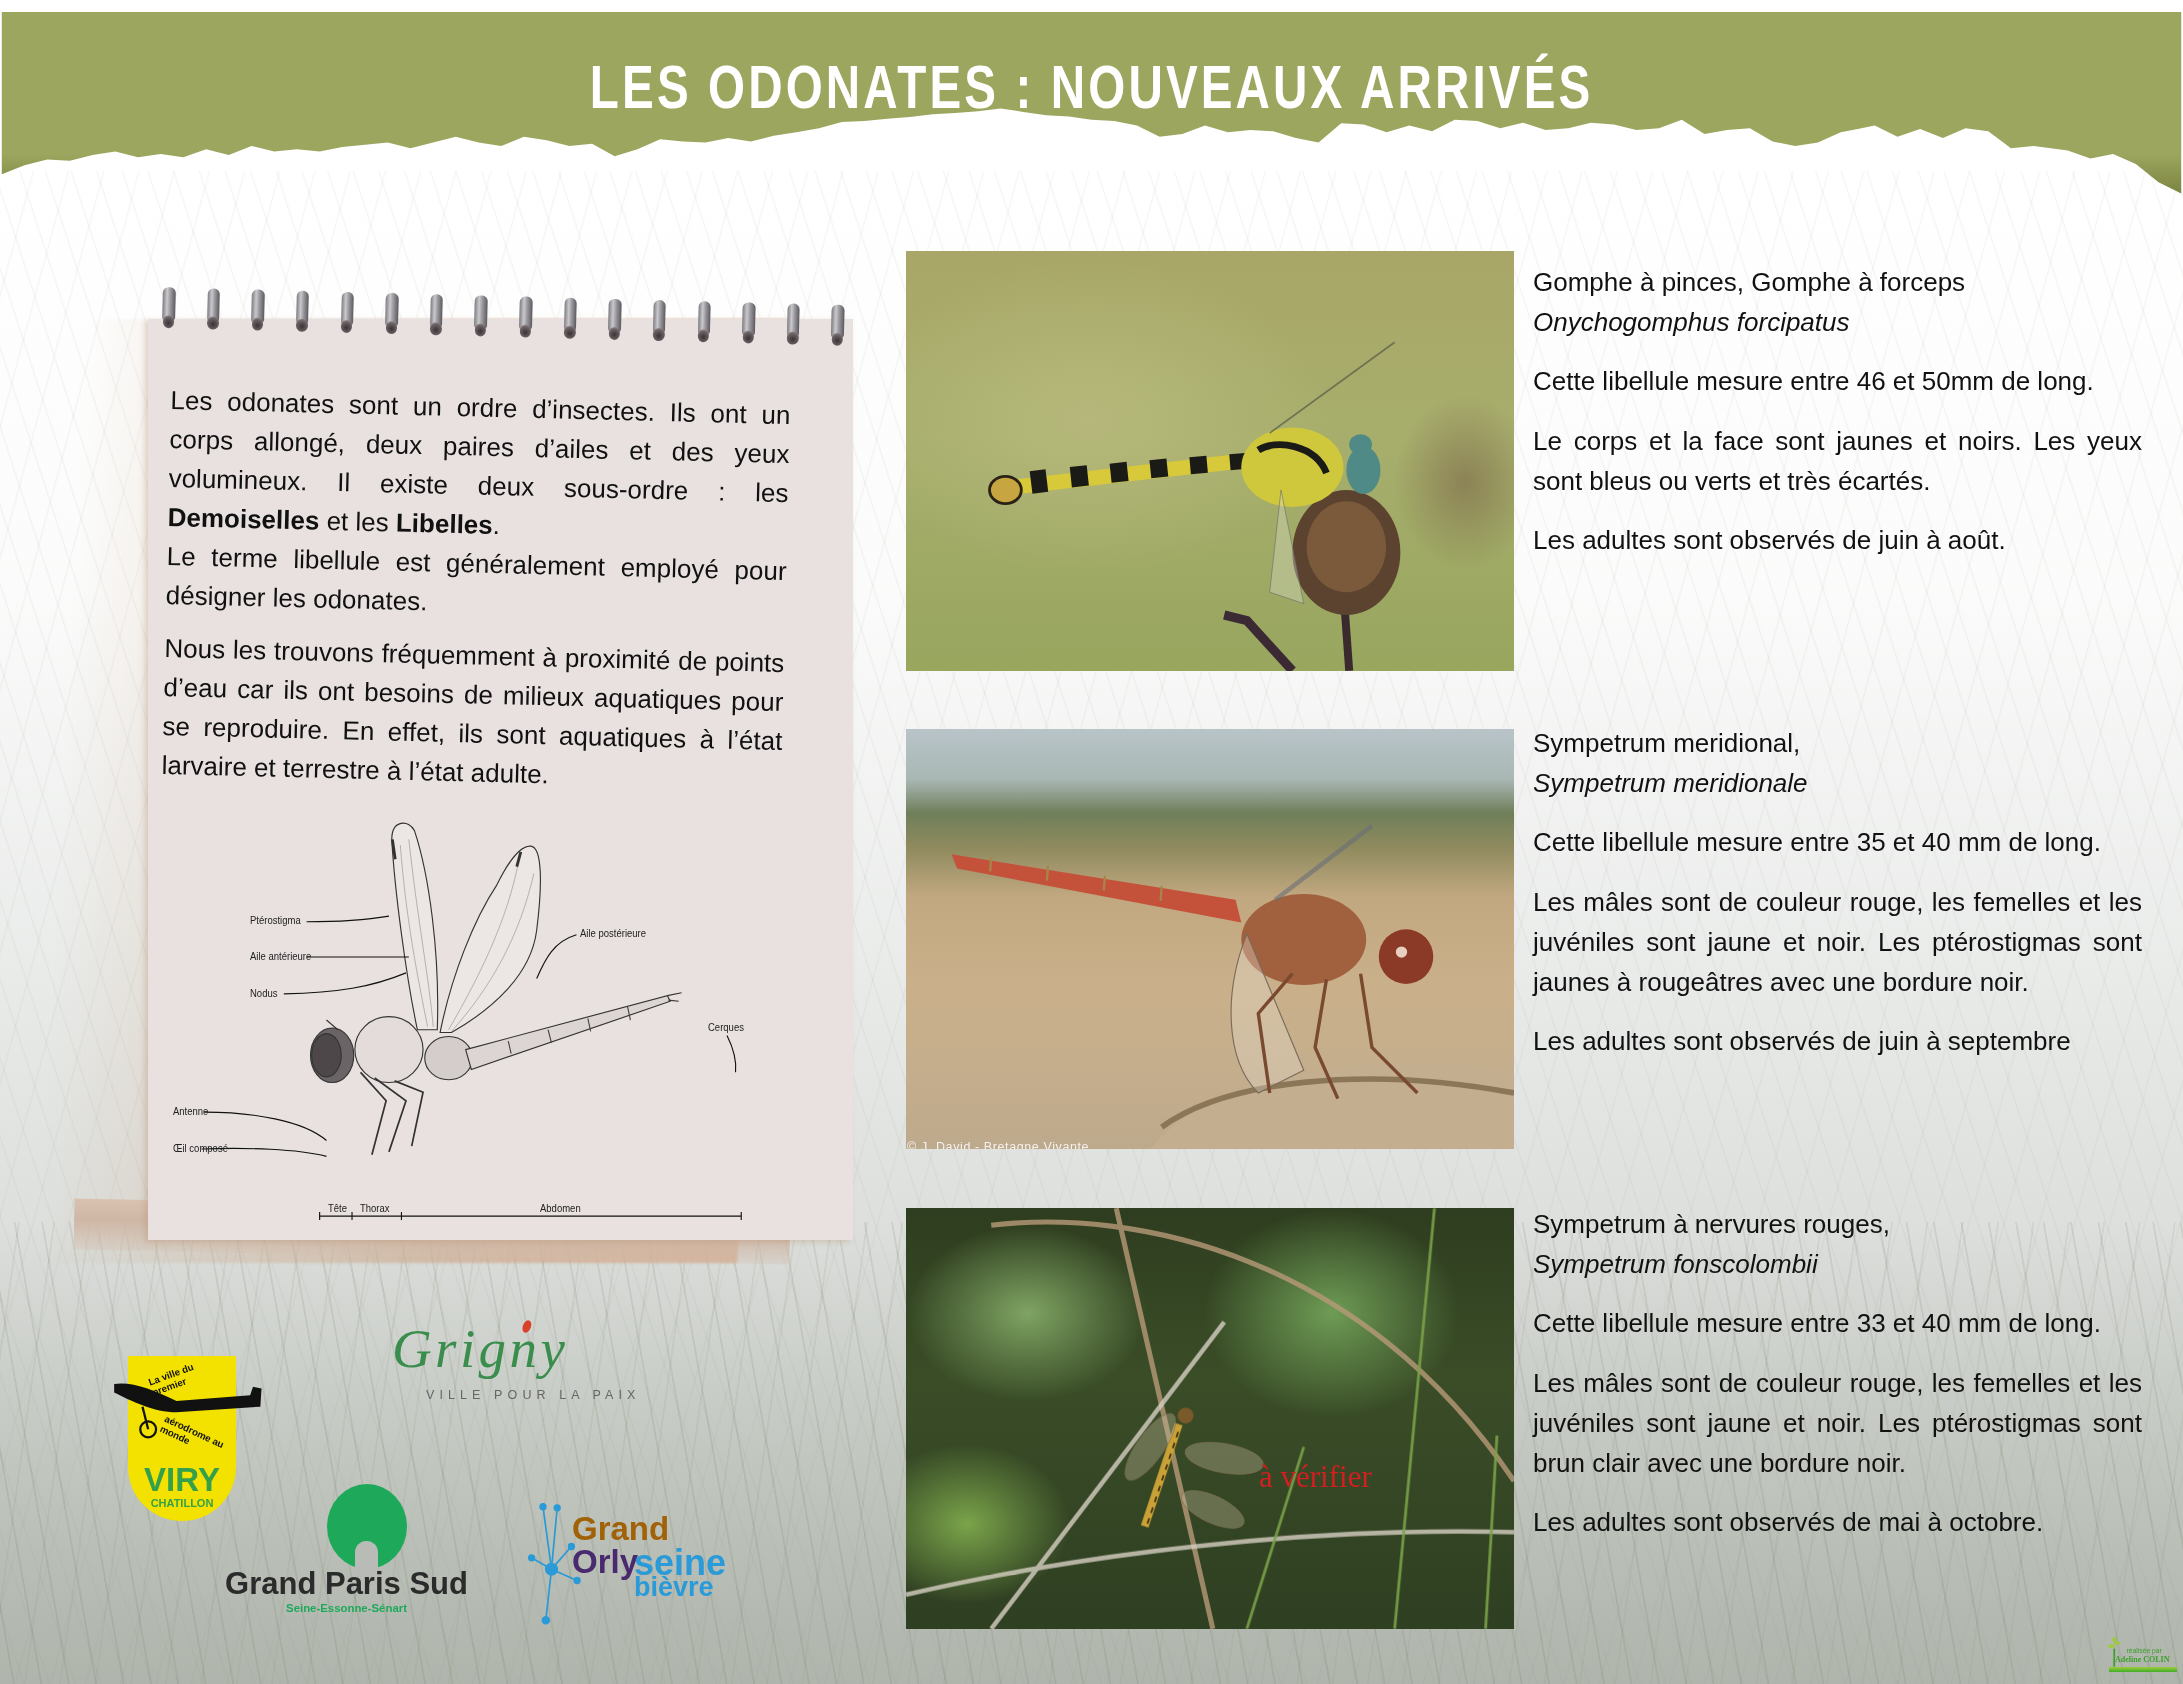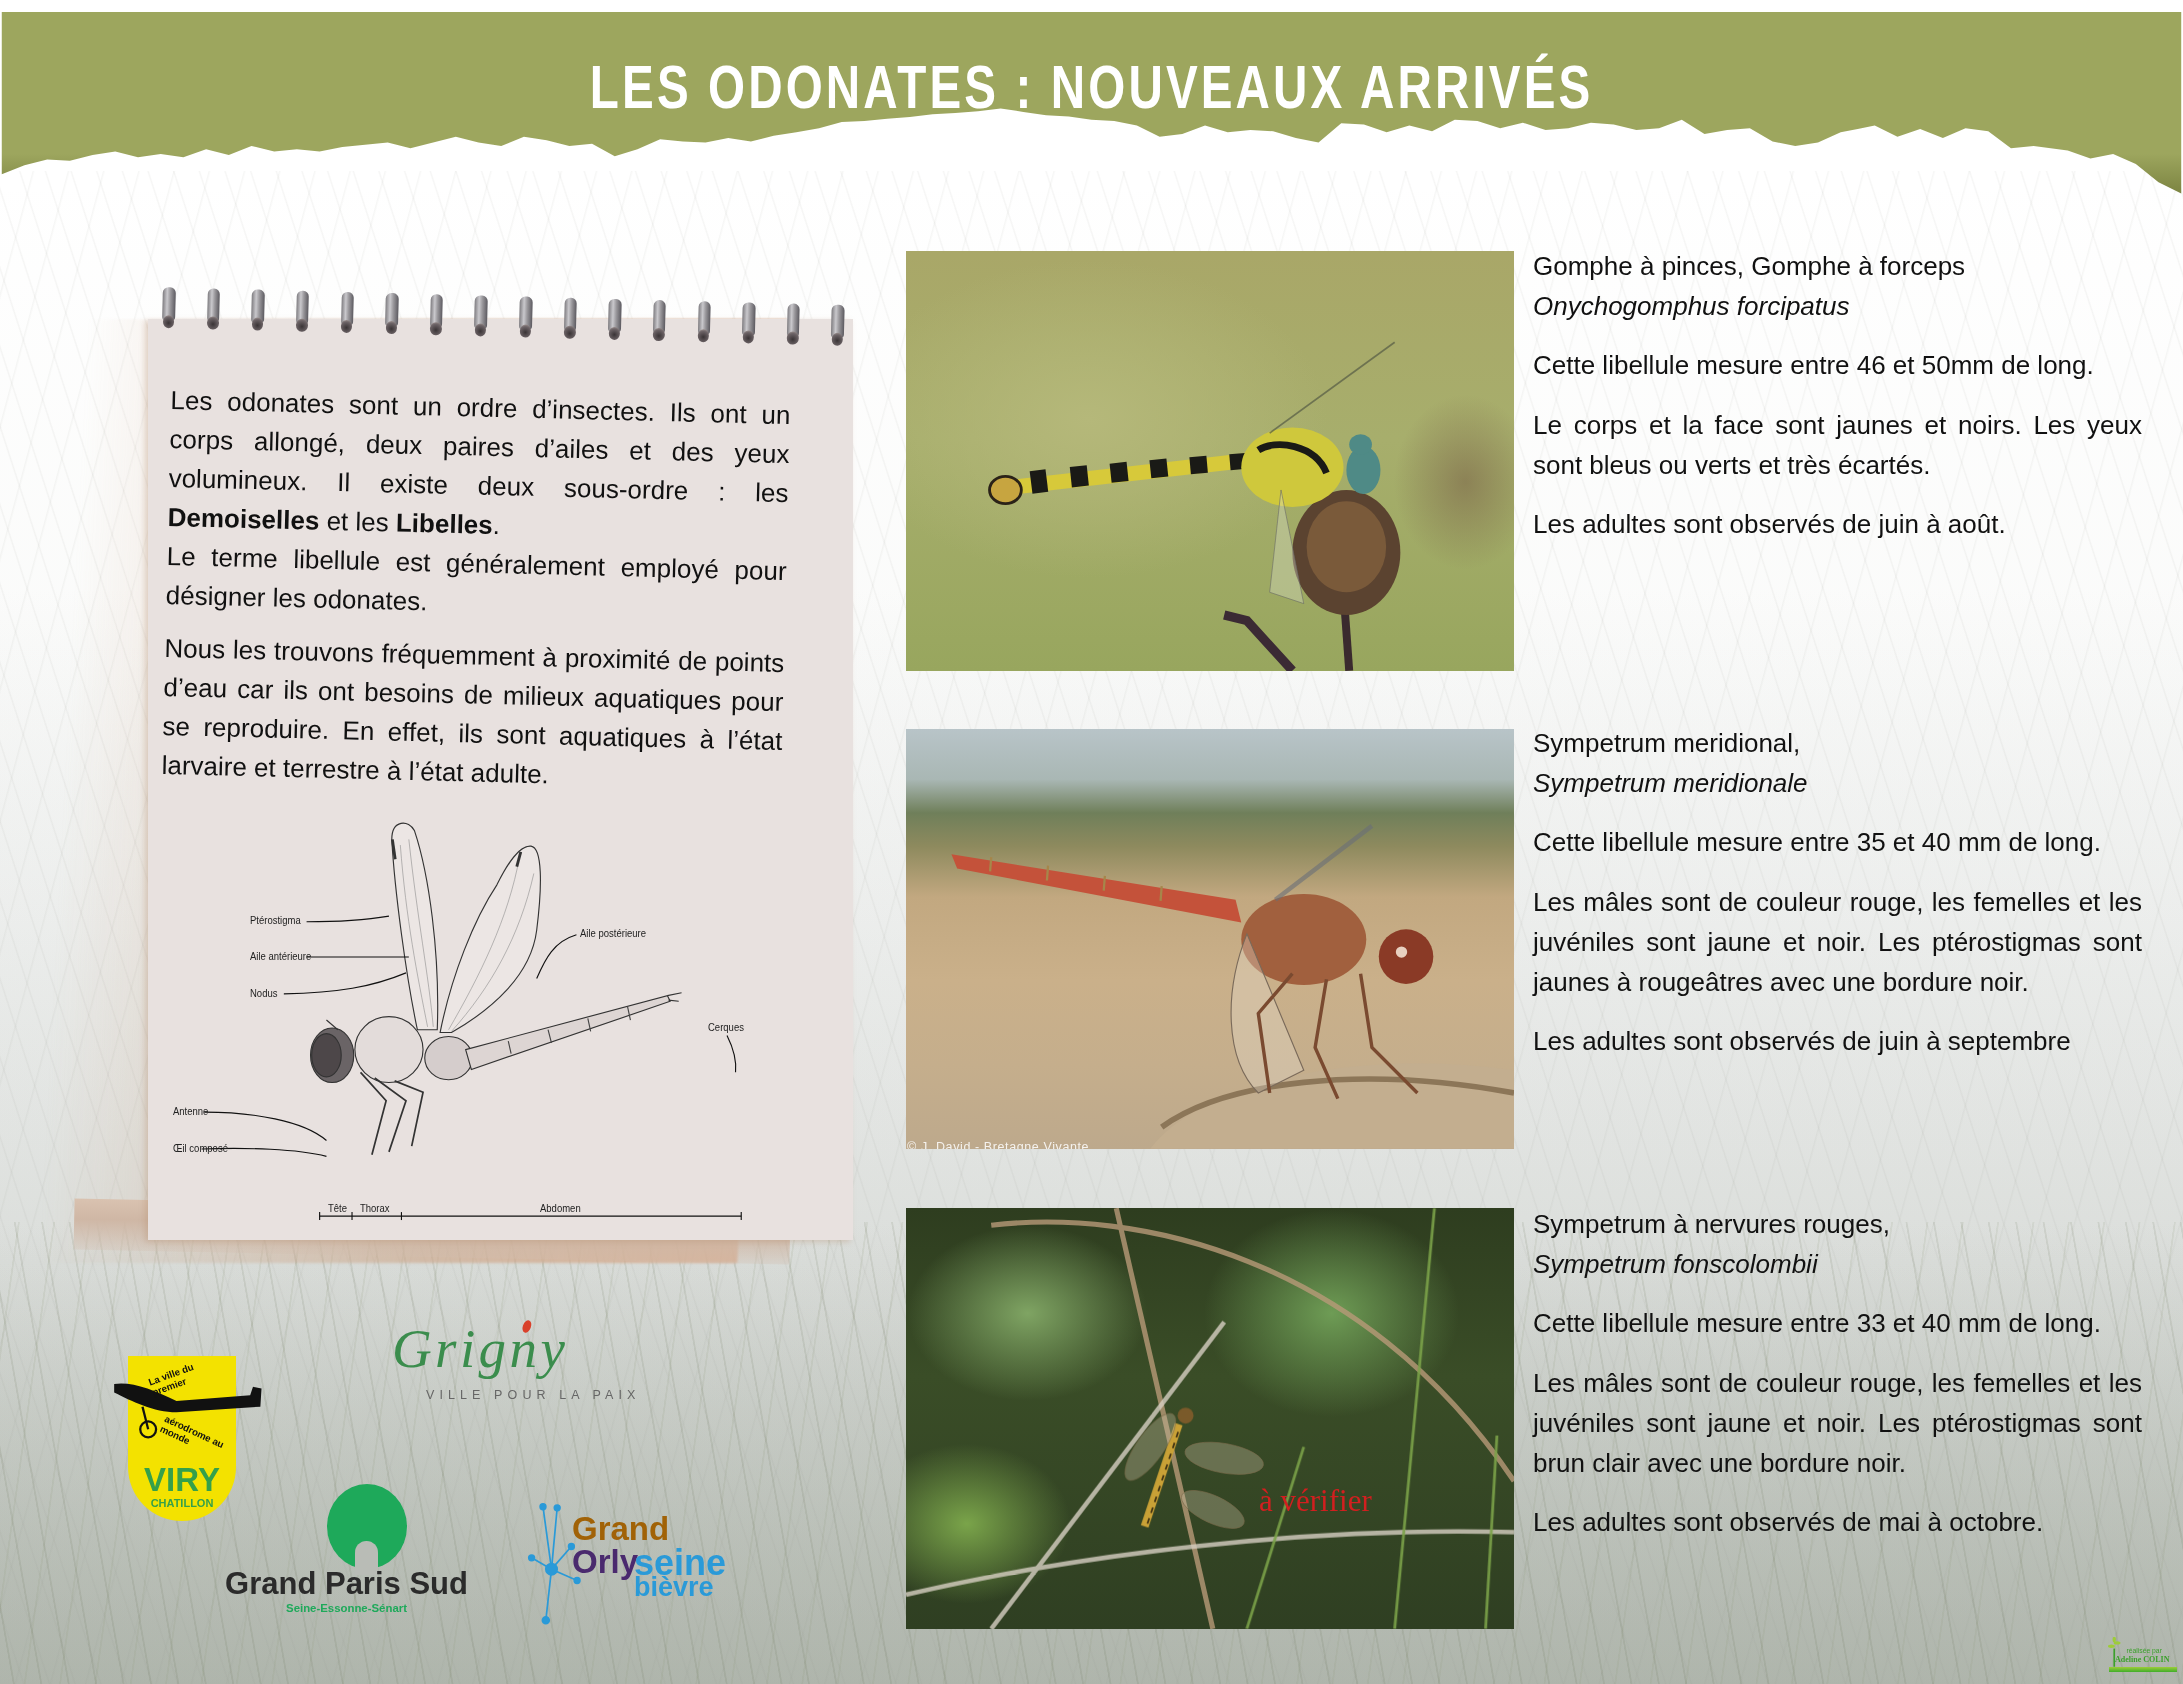--- a/index.html
+++ b/index.html
@@ -119,33 +119,33 @@
       radial-gradient(ellipse 148px 114px at 10% 75%, #7aa44a 0%, rgba(122,164,74,0) 70%),
       linear-gradient(180deg, #2e3d1f 0%, #3a4d27 40%, #2f3f22 100%);
   }
   .photo svg { position: absolute; left: 0; top: 0; }
   .photo-credit {
     position: absolute; left: 1.1px; bottom: -4.5px; font-size: 12.5px; color: rgba(255,255,255,0.85);
     font-family: "Liberation Sans", "DejaVu Sans", sans-serif; letter-spacing: 0.6px;
   }
   .verify-note {
     position: absolute; left: 353px; top: 251px; color: #d21f1f;
-    font-family: "Liberation Serif", "DejaVu Serif", serif; font-size: 31px; margin-top: 24px;
+    font-family: "Liberation Serif", "DejaVu Serif", serif; font-size: 31px;
   }
 
   
   .species {
     position: absolute; left: 1533px; width: 609px;
     font-family: "Liberation Sans", "DejaVu Sans", sans-serif;
     font-size: 26px; line-height: 40px; color: #111;
   }
   .species .common { display: block; }
   .species .latin { display: block; font-style: italic; }
   .species p { text-align: justify; margin-top: 19.3px; }
-  .species-1 { top: 246px; }
+  .species-1 { top: 262px; }
   .species-2 { top: 723px; }
   .species-3 { top: 1204px; }
 
   
   .logo { position: absolute; }
   .logo-viry { left: 108px; top: 1356px; width: 171px; height: 165px; }
   .viry-shield {
     position: absolute; left: 20px; top: 0; width: 108px; height: 165px;
     background: #f3e200; border-radius: 0 0 54px 54px;
   }

